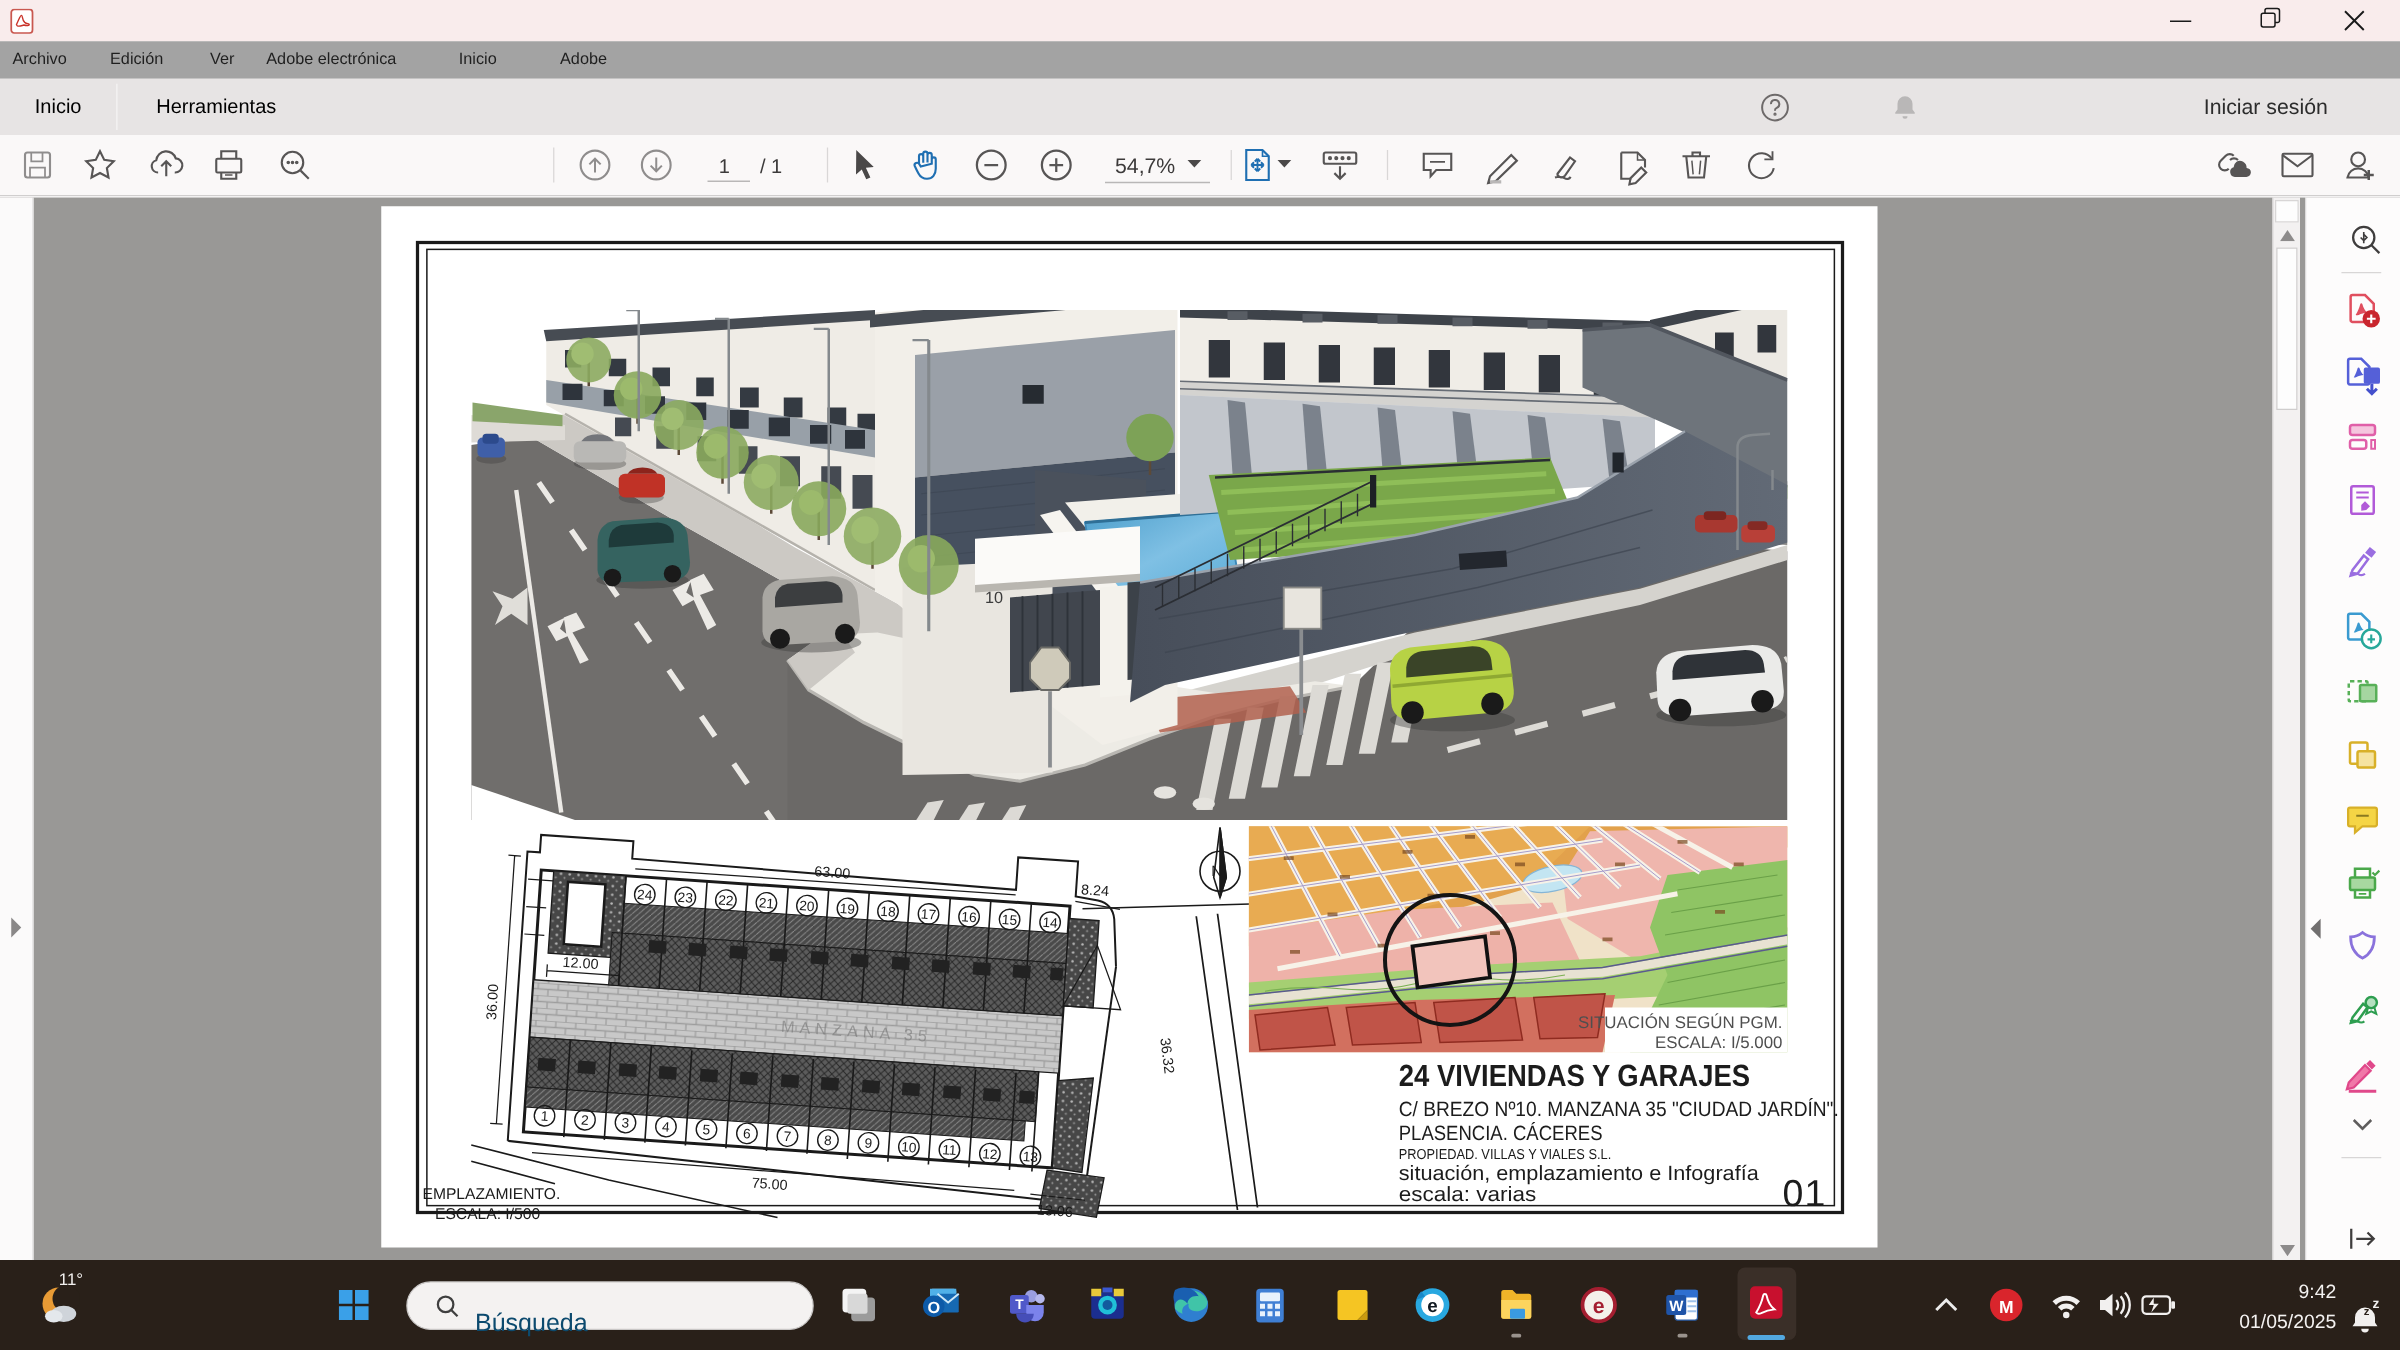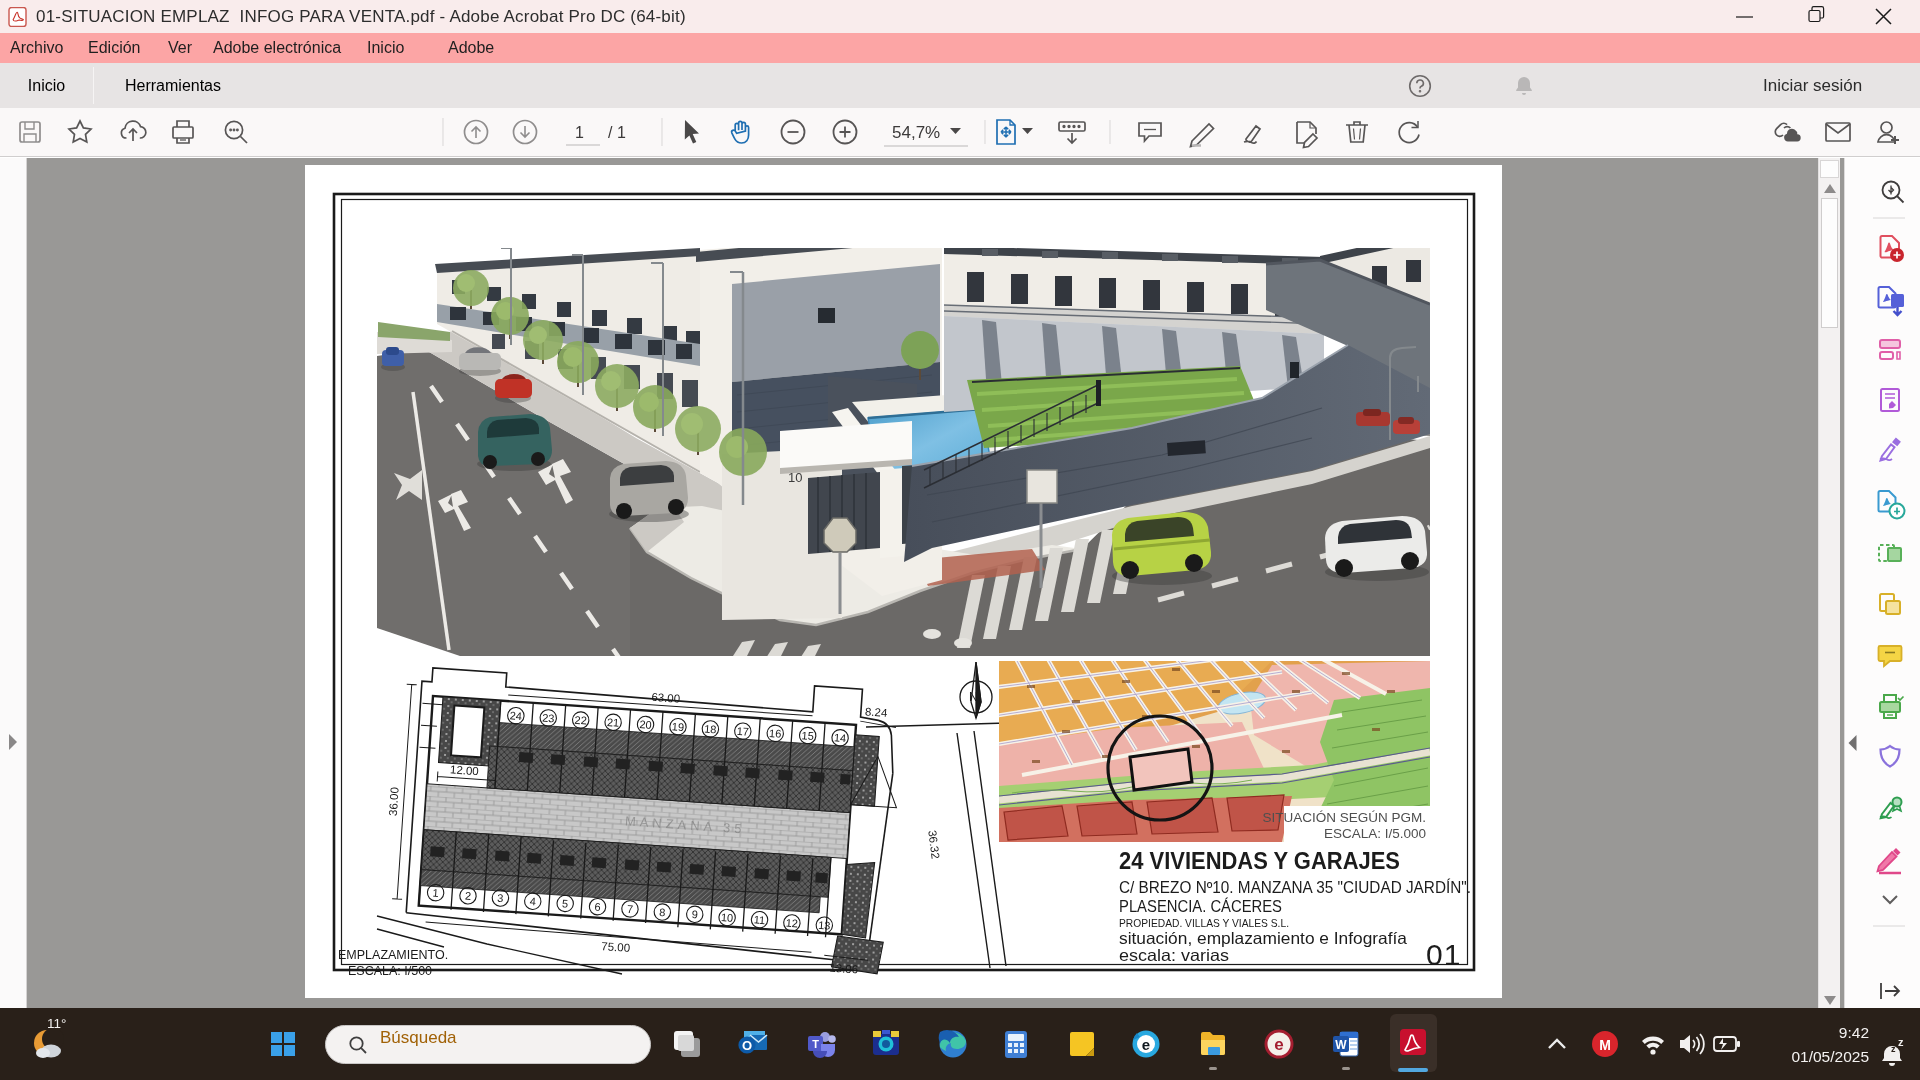--- a/index.html
+++ b/index.html
@@ -1,46 +1,45 @@
 <!DOCTYPE html>
 <html><head><meta charset="utf-8"><style>
 *{margin:0;padding:0;box-sizing:border-box}
 html,body{width:1920px;height:1080px;overflow:hidden;font-family:"Liberation Sans",sans-serif;background:#fff}
 .abs{position:absolute}
 
 #titlebar{position:absolute;left:0;top:0;width:1920px;height:33px;background:#f9ecec}
 #titlebar .title{position:absolute;left:36px;top:7px;font-size:17px;color:#2d2d2d;letter-spacing:.2px}
 
-#menubar{position:absolute;left:0;top:33px;width:1920px;height:30px;background:#fca5a5;font-size:16px;color:#1f1f1f}
+#menubar{position:absolute;left:0;top:33px;width:1920px;height:30px;background:#a3a3a3;font-size:13px;color:#1f1f1f}
 #menubar span{position:absolute;top:6px}
 
 #tabbar{position:absolute;left:0;top:63px;width:1920px;height:45px;background:#e7e4e4}
 .tab{position:absolute;top:0;height:45px;color:#000000;font-size:16px;text-align:center;line-height:45px}
 #tab-active{position:absolute;left:253px;top:0;width:226px;height:45px;background:#faf8f8;font-size:15px;color:#333;line-height:45px}
 
 #toolbar{position:absolute;left:0;top:108px;width:1920px;height:49px;background:#faf8f8;border-bottom:1px solid #d0cece}
 
 #content{position:absolute;left:0;top:158px;width:1920px;height:850px;background:#999896}
 #leftstrip{position:absolute;left:0;top:158px;width:27px;height:850px;background:#fbfafa;border-right:1px solid #d5d3d3}
 #page{position:absolute;left:305px;top:165px;width:1197px;height:833px;background:#fff}
 #vscroll{position:absolute;left:1818px;top:158px;width:22px;height:850px;background:#f3f1f1;border-left:1px solid #e2e0e0}
 #rpanel{position:absolute;left:1844px;top:158px;width:76px;height:850px;background:#fdfcfc;border-left:1px solid #dddbdb}
 
 #taskbar{position:absolute;left:0;top:1008px;width:1920px;height:72px;background:#292019}
 #search{position:absolute;left:325px;top:1025px;width:326px;height:39px;background:#f4f2f1;border-radius:20px;border:1px solid #c9c7c6}
-#search span{position:absolute;left:54px;top:2px;font-size:17px;color:#a16207}
+#search span{position:absolute;left:54px;top:22px;font-size:20px;color:#0c4a6e}
 .tbtxt{color:#f2f0ef;position:absolute;font-size:15px}
 </style></head>
 <body>
 <div id="titlebar">
   <svg class="abs" style="left:8px;top:7px" width="20" height="20" viewBox="0 0 20 20">
       <rect x="1" y="0.5" width="17" height="19" rx="2.5" fill="#fff" stroke="#c9574f" stroke-width="1.4"></rect>
       <path d="M5.2 12.6c2.2-4.4 3-7.5 4-7.3 1.1.2.2 3.4 2.6 5.6 1.6 1.4 3.5.8 3.6 1.7.1.8-2 1.1-4.3.4-2.1.6-4 1.6-5.3.6-.6-.6-.4-.7-.6-1z" fill="none" stroke="#c9332a" stroke-width="1.1"></path>
     </svg>
-  <div class="title">01-SITUACION EMPLAZ&nbsp; INFOG PARA VENTA.pdf - Adobe Acrobat Pro DC (64-bit)</div>
   <svg class="abs" style="left:1728px;top:0" width="180" height="33" viewBox="0 0 180 33" fill="none" stroke="#1a1a1a" stroke-width="1.2">
       <path d="M8 17h17"></path>
       <rect x="81" y="10.5" width="11" height="11" rx="1.5"></rect>
       <path d="M84 10.5v-2.3a1.5 1.5 0 0 1 1.5-1.5h8.3a1.8 1.8 0 0 1 1.8 1.8v8a1.5 1.5 0 0 1-1.6 1.5h-2"></path>
       <path d="M148 9l15 15M163 9l-15 15" stroke-width="1.5"></path>
     </svg>
 </div>
 <div id="menubar">
   <span style="left:10px">Archivo</span>
     <span style="left:88px">Edición</span>

